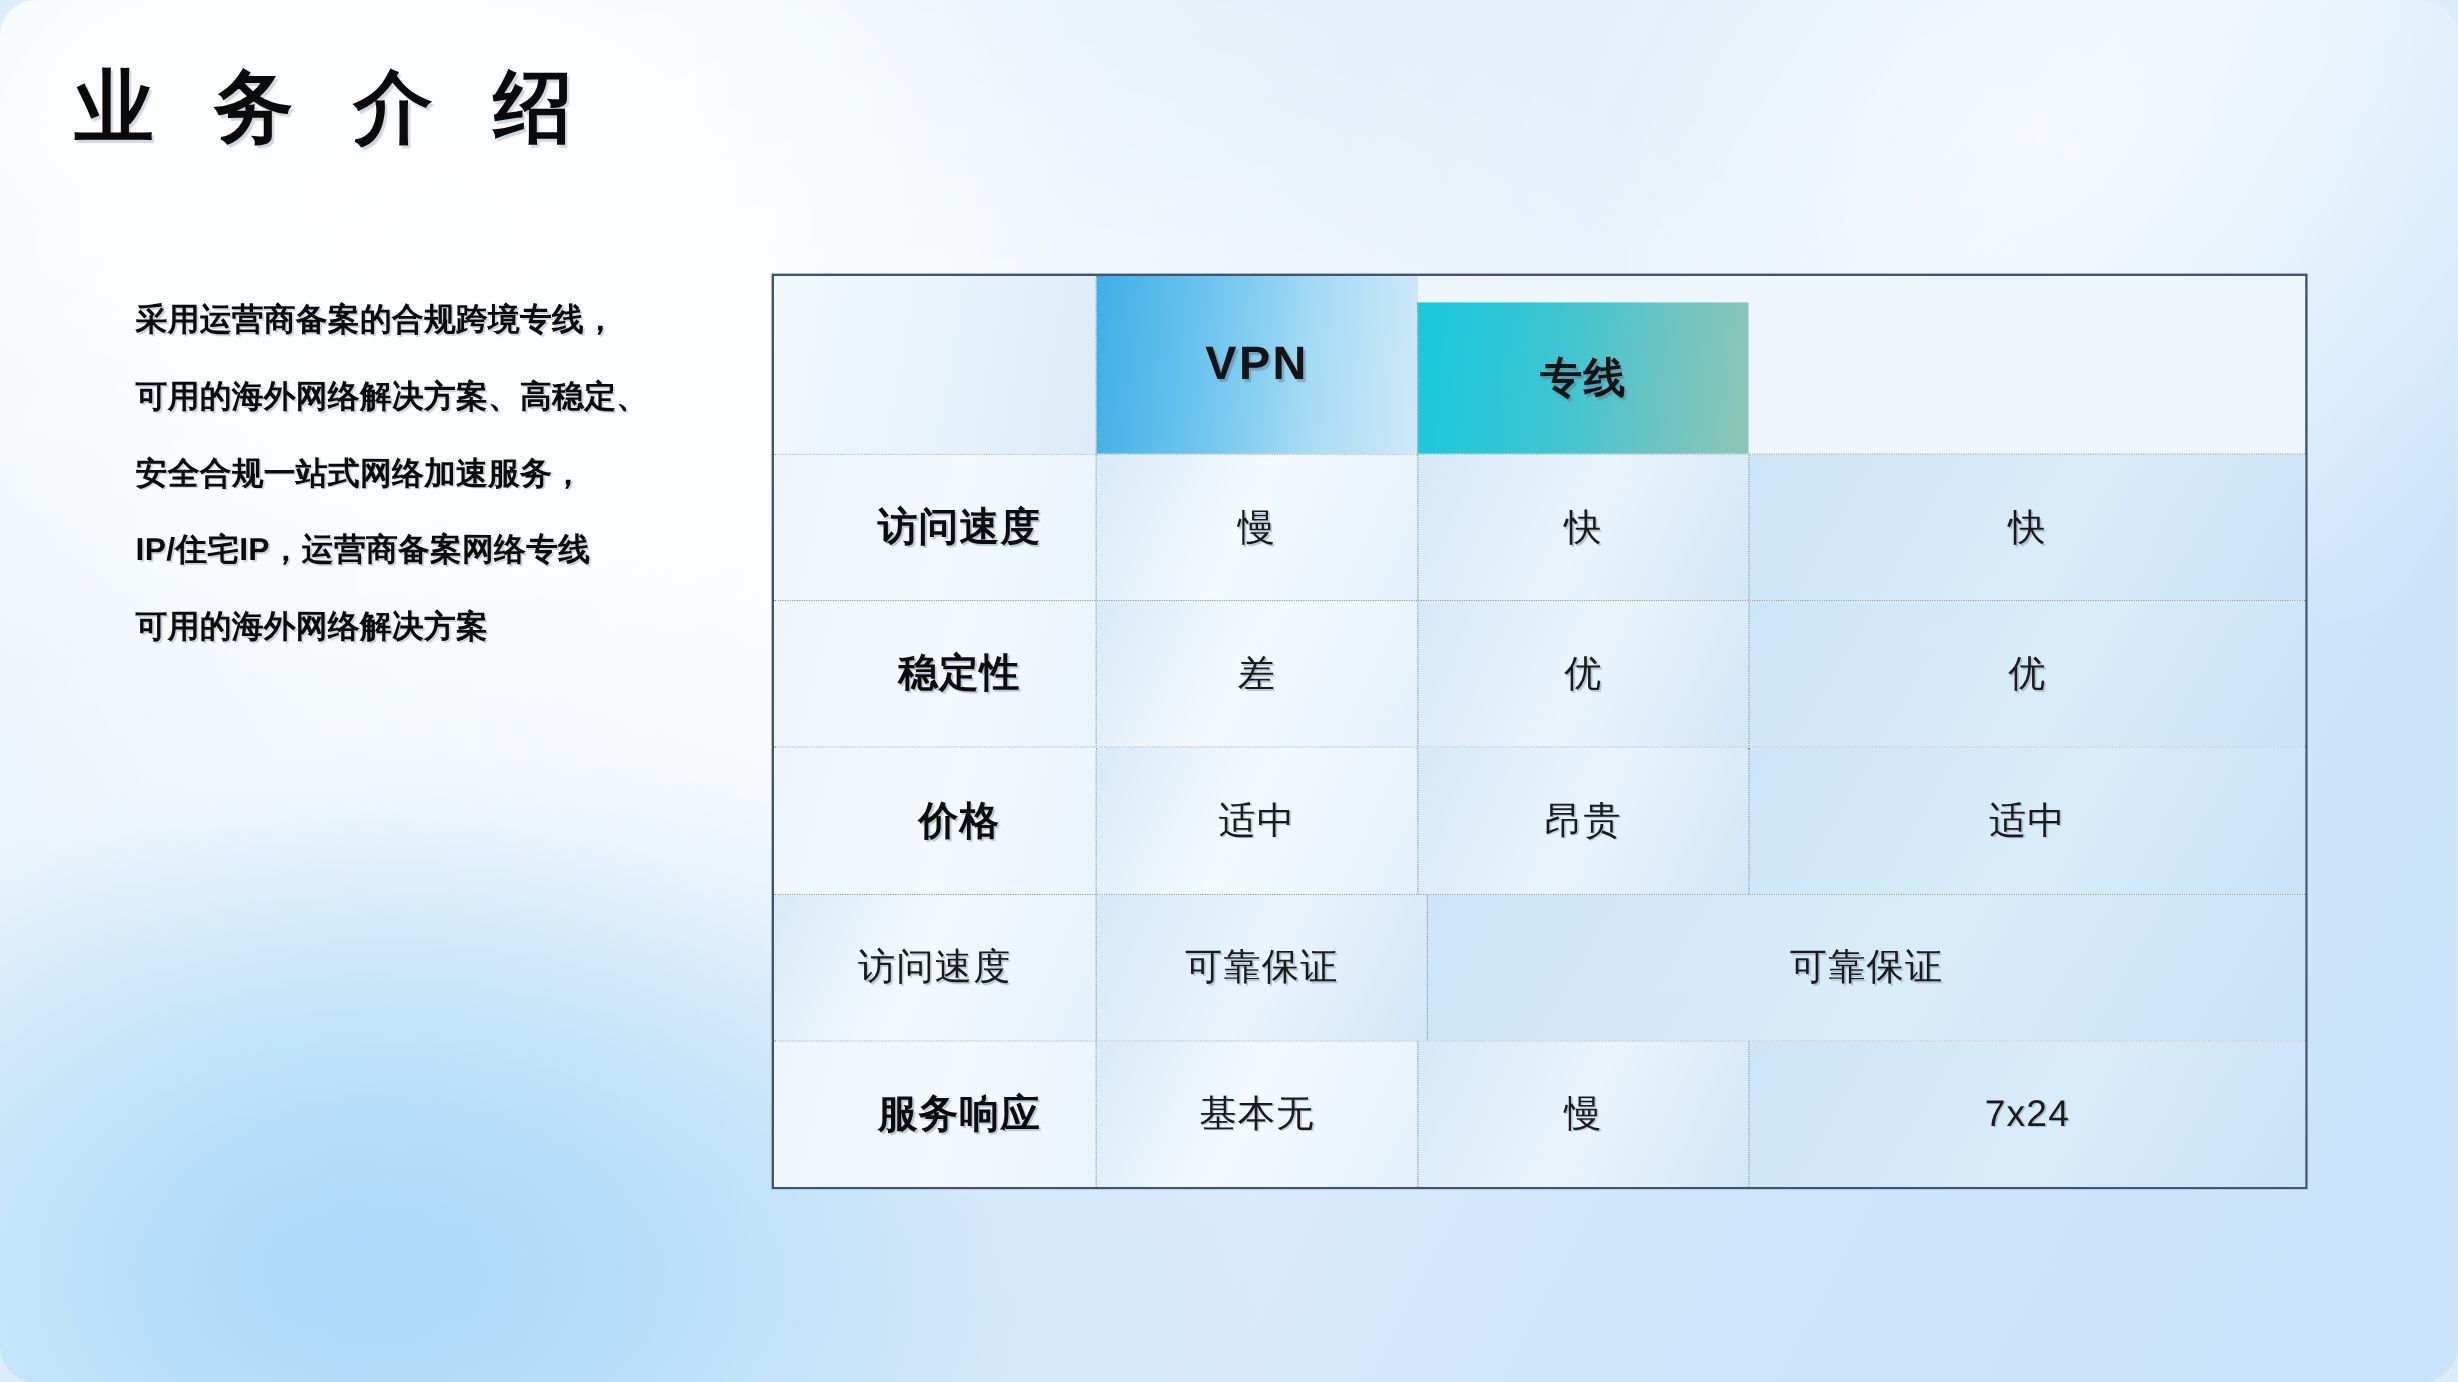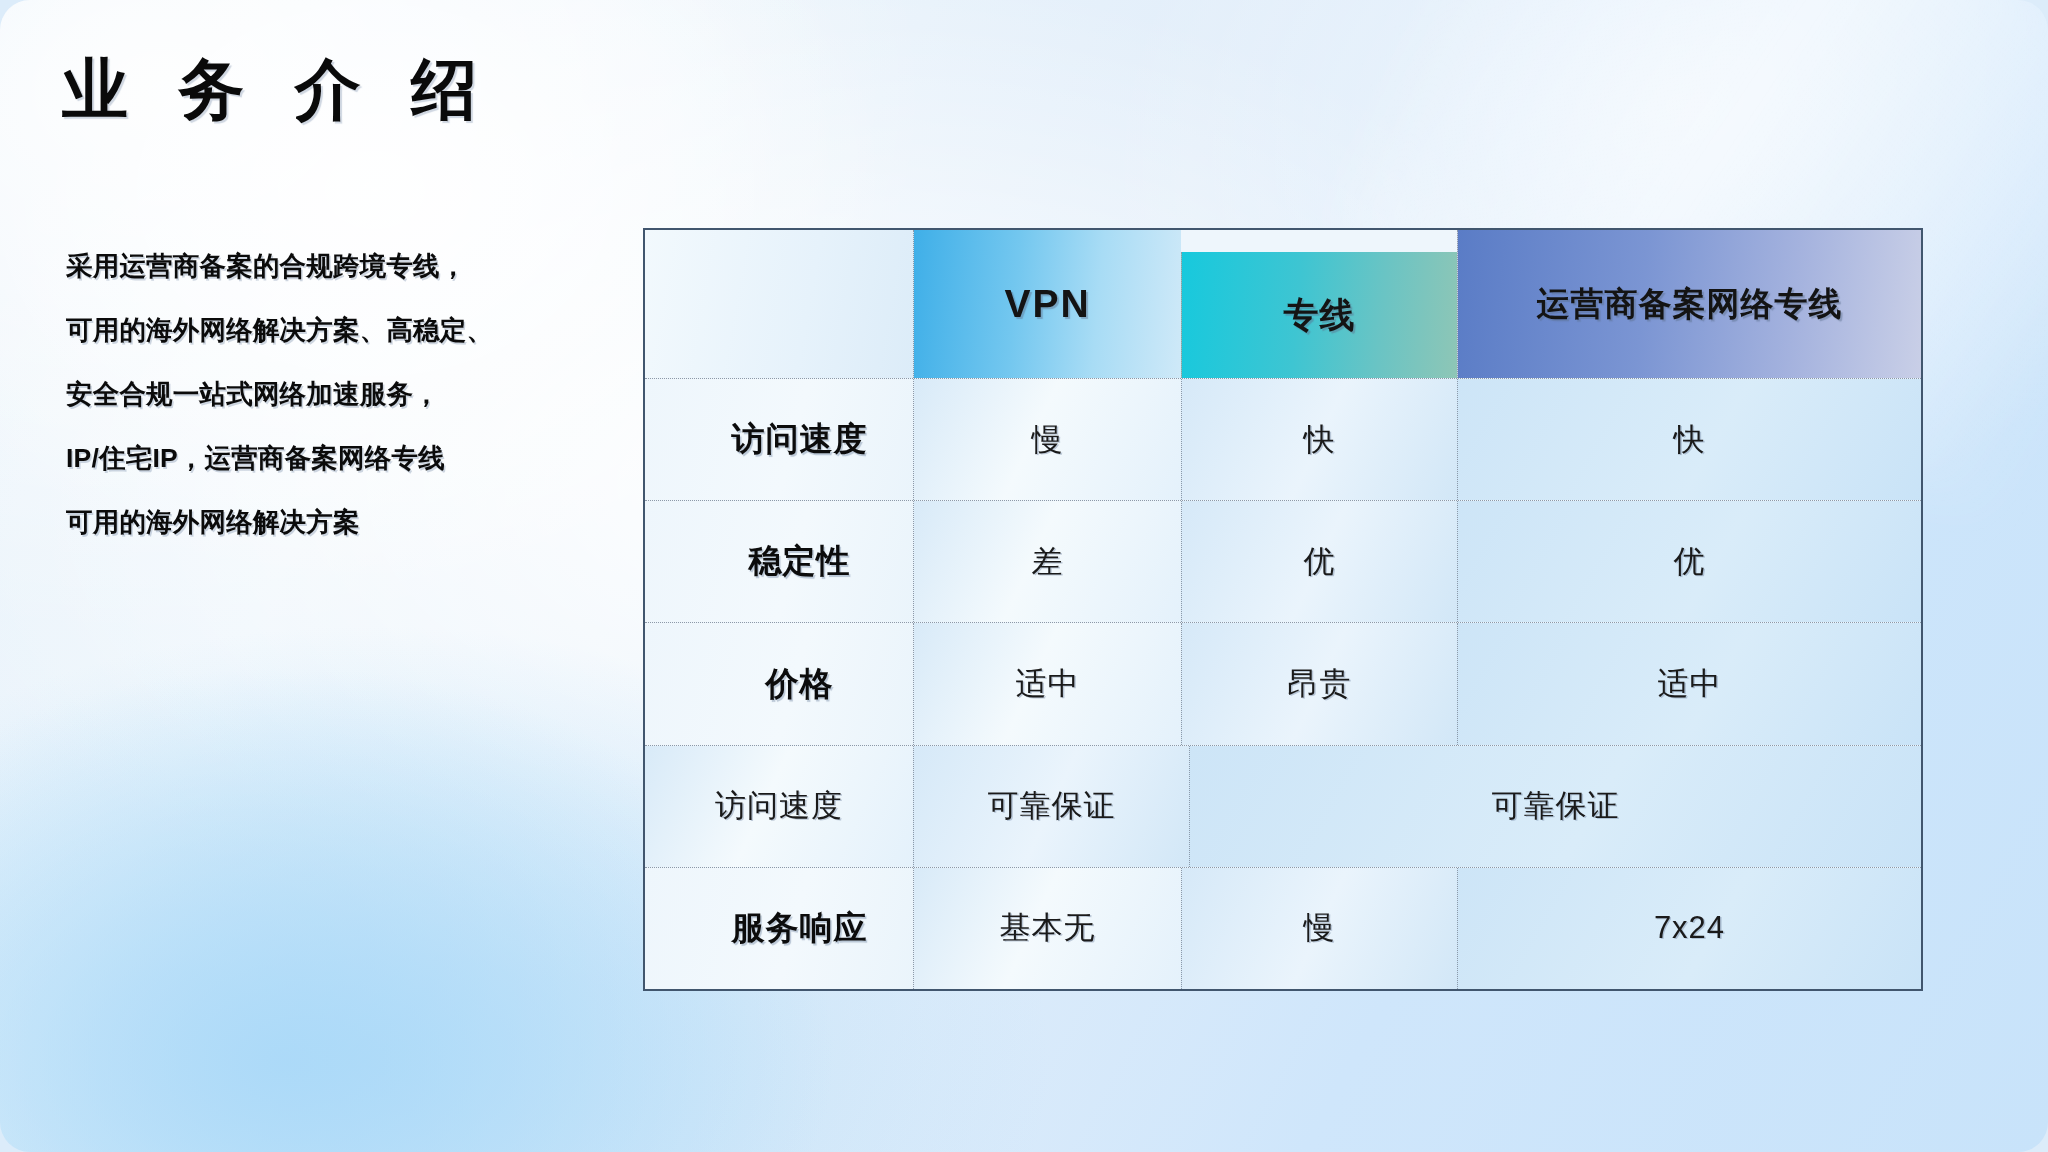--- a/index.html
+++ b/index.html
@@ -86,20 +86,21 @@
     width: 560px;
   }
   #intro-paragraph .line {
     font-size: 26.5px;
     font-weight: 700;
     color: #0b0b0b;
     line-height: 64px;
     white-space: nowrap;
     letter-spacing: 0.2px;
     text-shadow: 1.5px 1.5px 0.5px rgba(120,140,170,0.35);
+    margin-left: 47px;
   }
 
   
   #comparison-table {
     position: absolute;
     left: 643px;
     top: 228px;
     width: 1280px;
     height: 763px;
     border: 2px solid #41566e;
@@ -207,21 +208,20 @@
     <div class="line">IP/住宅IP，运营商备案网络专线</div>
     <div class="line">可用的海外网络解决方案</div>
   </div>
 
   <div id="comparison-table">
 
     <div class="trow head">
       <div class="tcell c0"></div>
       <div class="tcell c1">VPN</div>
       <div class="tcell c2">专线</div>
-      <div class="tcell c3">运营商备案网络专线</div>
     </div>
 
     <div class="trow body">
       <div class="tcell c0">
         <span class="row-label">访问速度</span>
       </div>
       <div class="tcell c1">
         <span class="cell-value">慢</span>
       </div>
       <div class="tcell c2">

